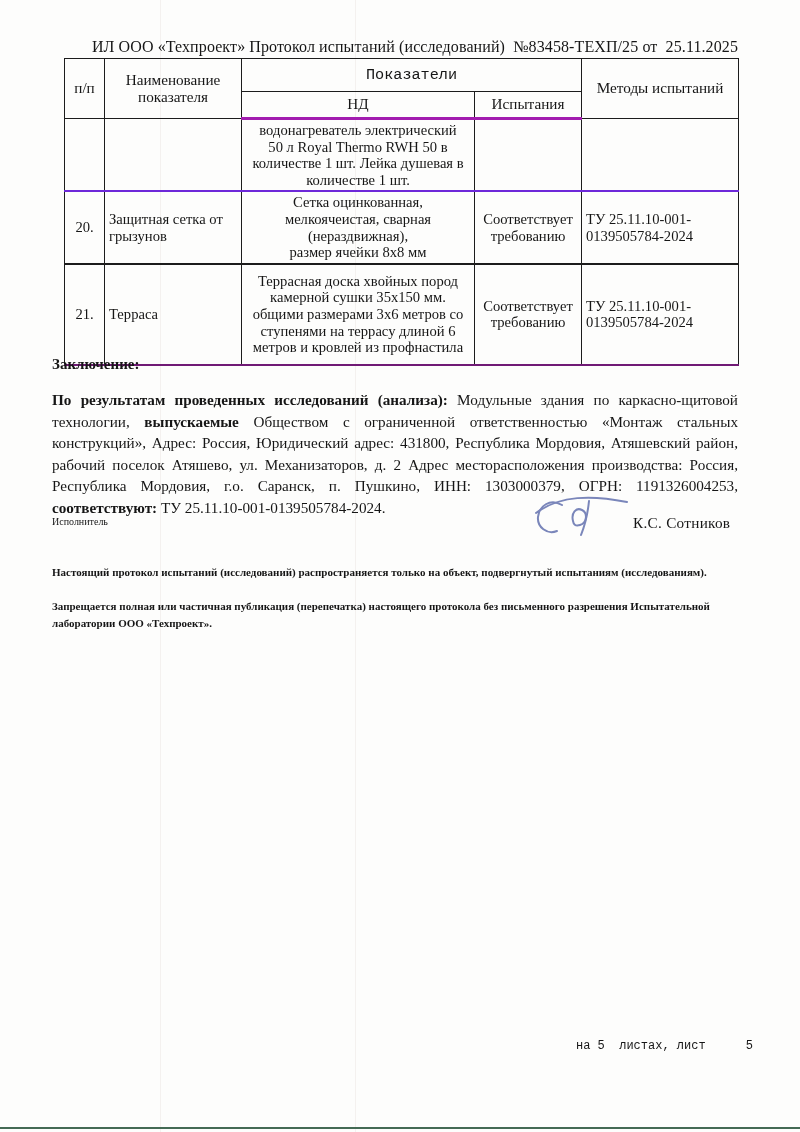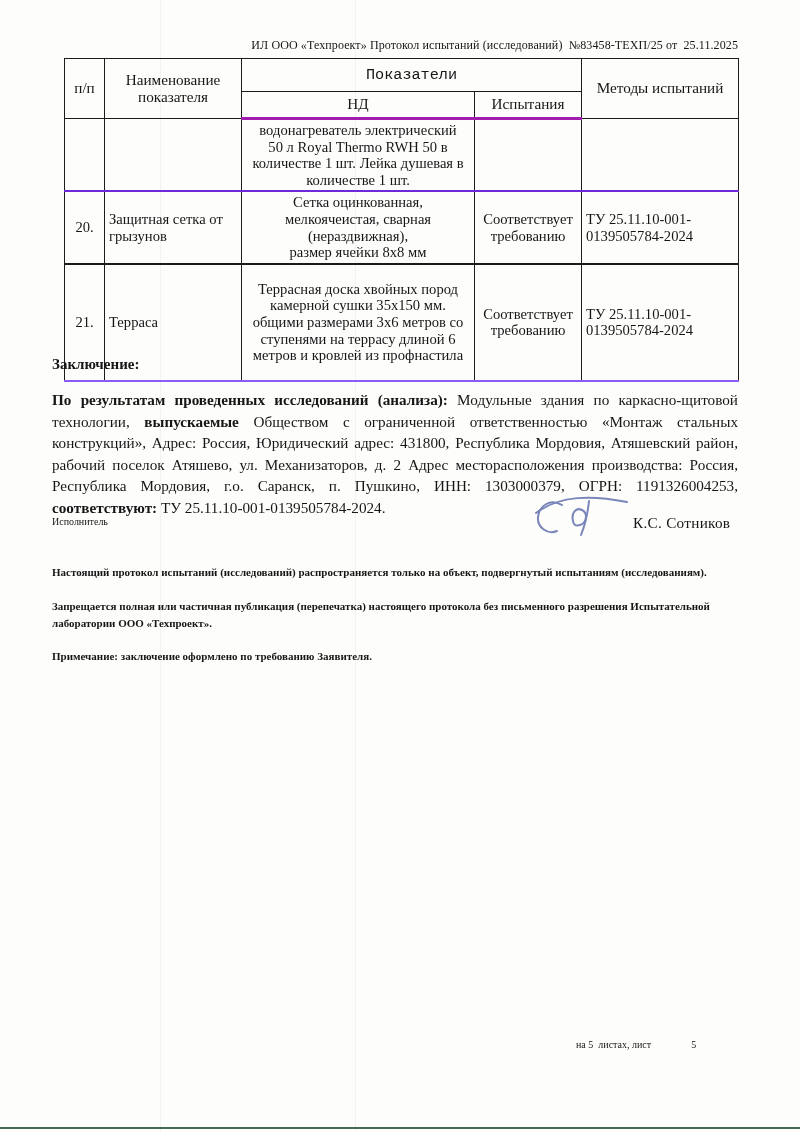--- a/index.html
+++ b/index.html
@@ -16,21 +16,21 @@
     background: #ece8e4; opacity: .55; pointer-events: none;
   }
   .scan-line.l1 { left: 160px; }
   .scan-line.l2 { left: 355px; }
   .page-bottom-edge {
     position: absolute; left: 0; right: 0; bottom: 3px; height: 2.5px;
     background: #446a54;
   }
   .doc-header {
     position: absolute; top: 38px; left: 64px; width: 674px;
-    text-align: right; font-size: 12px; letter-spacing: .1px;
+    text-align: right; font-size: 16px; letter-spacing: .1px;
     white-space: pre;
   }
   table.results {
     position: absolute; left: 64px; top: 58px;
     border-collapse: collapse; table-layout: fixed;
     width: 674px; font-size: 14.6px; line-height: 16.6px;
   }
   table.results col.c1 { width: 40px; }
   table.results col.c2 { width: 137px; }
   table.results col.c3 { width: 233px; }
@@ -49,43 +49,43 @@
   tr.hdr1 th { height: 33px; }
   th.rowspan { height: 60px; }
   tr.hdr2 th, th.rowspan { border-bottom: 3px solid #a21caf; }
   td.num { text-align: center; }
   td.name { text-align: left; padding-left: 8px; }
   td.nd { text-align: center; }
   td.test { text-align: center; }
   td.method { text-align: left; padding-left: 9px; }
   tr.r1 td { height: 66px; border-bottom: 2px solid #6d28d9; vertical-align: top; }
   tr.r20 td { height: 67px; border-bottom: 2px solid #1c1c1c; }
-  tr.r21 td { height: 117px; border-bottom: 2px solid #8b5cf6; }
+  tr.r21 td { height: 101px; border-bottom: 2px solid #701a75; }
   .conclusion {
     position: absolute; left: 52px; top: 356px; width: 686px;
   }
   .conclusion-heading { font-weight: bold; font-size: 15px; margin-bottom: 16px; }
   .conclusion-body {
     font-size: 15.2px; line-height: 21.6px;
     text-align: justify; text-justify: inter-word;
   }
   .executor-row { position: absolute; left: 52px; top: 514px; width: 686px; height: 40px; }
   .executor-label { position: absolute; left: 0; top: 2px; font-size: 10px; }
   .signature-wrap { position: absolute; left: 478px; top: -26px; width: 100px; height: 54px; }
   .signer-name { position: absolute; left: 581px; top: 0px; font-size: 15.2px; letter-spacing: .3px; }
   .notes {
     position: absolute; left: 52px; top: 547px; width: 672px;
     font-size: 11px; font-weight: bold; line-height: 16.9px;
     white-space: pre-line;
   }
   .notes .note { display: block; }
   .page-footer {
     position: absolute; left: 576px; top: 1039px;
-    font-family: Liberation Serif, serif;
-    font-size: 10px; display: flex; align-items: baseline;
+    font-family: Liberation Mono, monospace;
+    font-size: 12px; display: flex; align-items: baseline;
   }
   .page-footer .sheets { white-space: pre; }
   .page-footer .pagenum { margin-left: 40px; }
 </style>
 </head>
 <body>
 
 <div class="scan-line l1"></div>
 <div class="scan-line l2"></div>
 
@@ -167,21 +167,20 @@
       </g>
     </svg>
   </span>
   <span class="signer-name">К.С. Сотников</span>
 </div>
 
 <div class="notes">
   <span class="note">Настоящий протокол испытаний (исследований) распространяется только на объект, подвергнутый испытаниям (исследованиям).</span>
   <span class="note">Запрещается полная или частичная публикация (перепечатка) настоящего протокола без письменного разрешения Испытательной
 лаборатории  ООО «Техпроект».</span>
-  <span class="note">Примечание: заключение оформлено по требованию Заявителя.</span>
 </div>
 
 <div class="page-footer">
   <span class="sheets">на 5  листах, лист</span>
   <span class="pagenum">5</span>
 </div>
 
 <div class="page-bottom-edge" style="background: rgb(68, 106, 84);"></div>
 
 </body></html>

